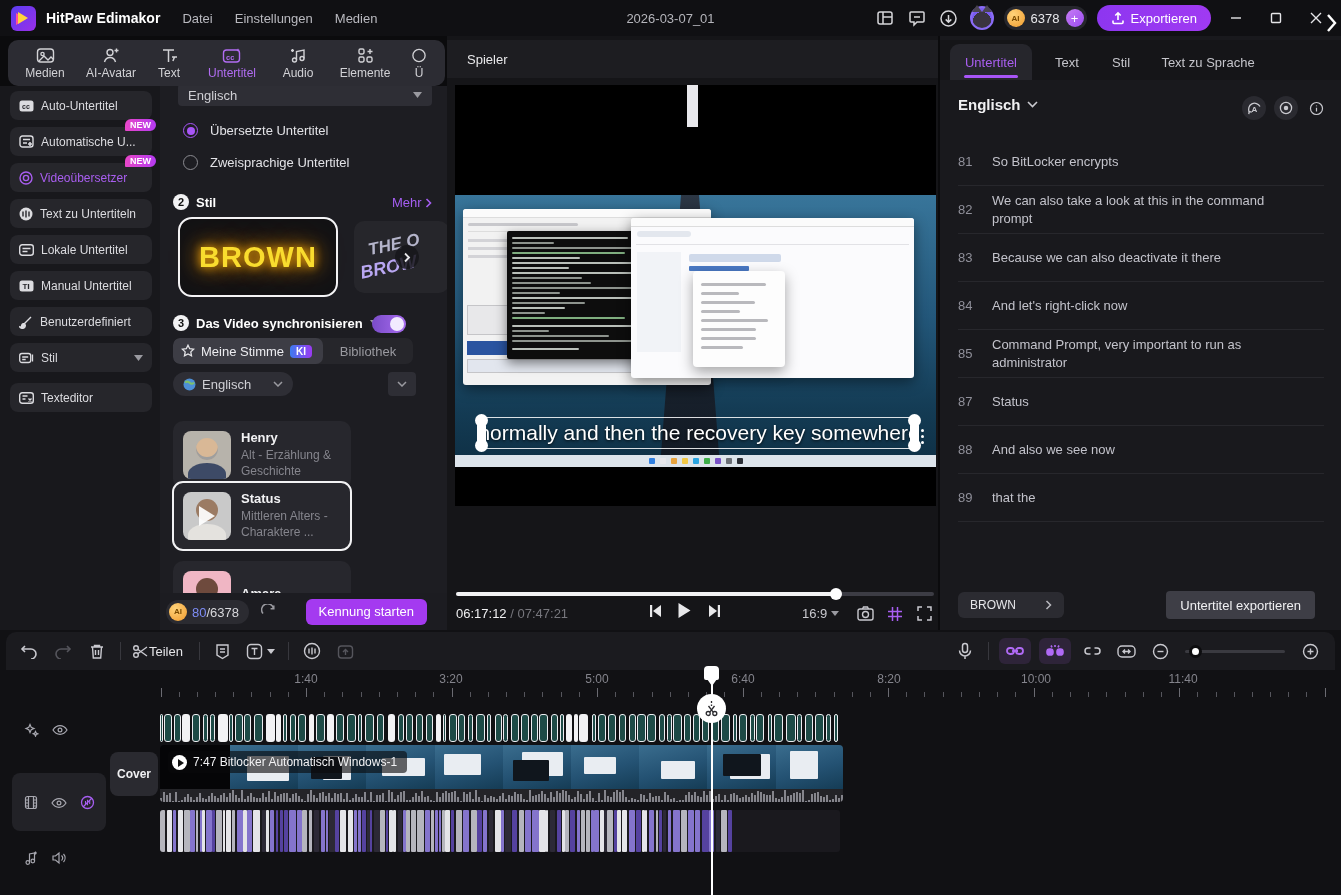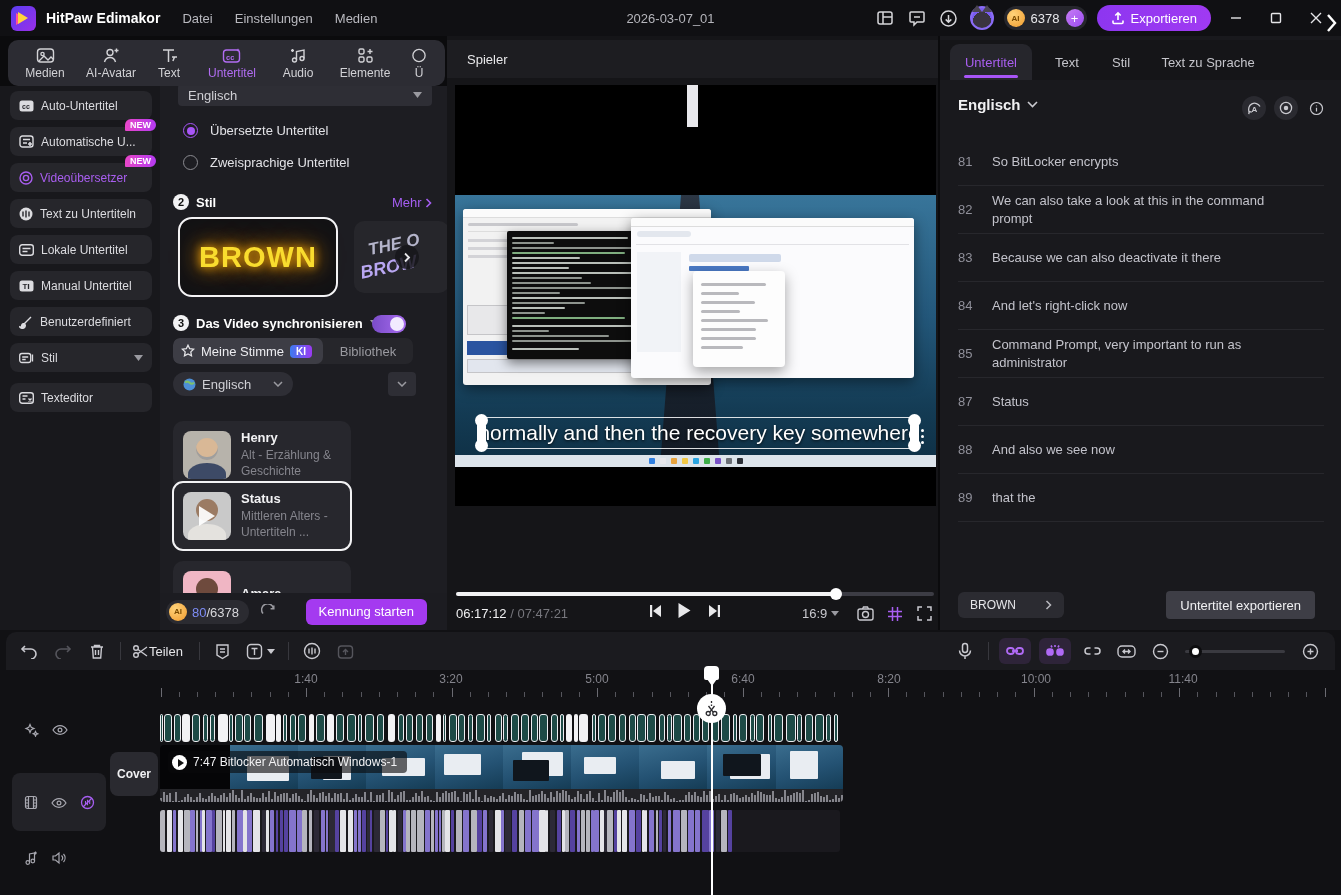--- a/index.html
+++ b/index.html
@@ -519,21 +519,21 @@
     </div>
   </div>
   <div class="voice-card sel" style="top:396px">
     <div class="v-avatar" style="background:#cscfcf;background:#c9c9c9">
       <div class="head" style="background:#9b7b63"></div>
       <div class="body" style="background:#e4e2de"></div>
       <div class="v-play"></div>
     </div>
     <div>
       <div class="v-name">Status</div>
-      <div class="v-desc">Mittleren Alters - Untertiteln ...</div>
+      <div class="v-desc">Mittleren Alters - Charaktere ...</div>
     </div>
   </div>
   <div class="voice-card" style="top:475px">
     <div class="v-avatar" style="background:#f0b6c4">
       <div class="head" style="background:#6e4a3d"></div>
       <div class="body" style="background:#3a2e2c"></div>
     </div>
     <div>
       <div class="v-name">Amara</div>
     </div>

